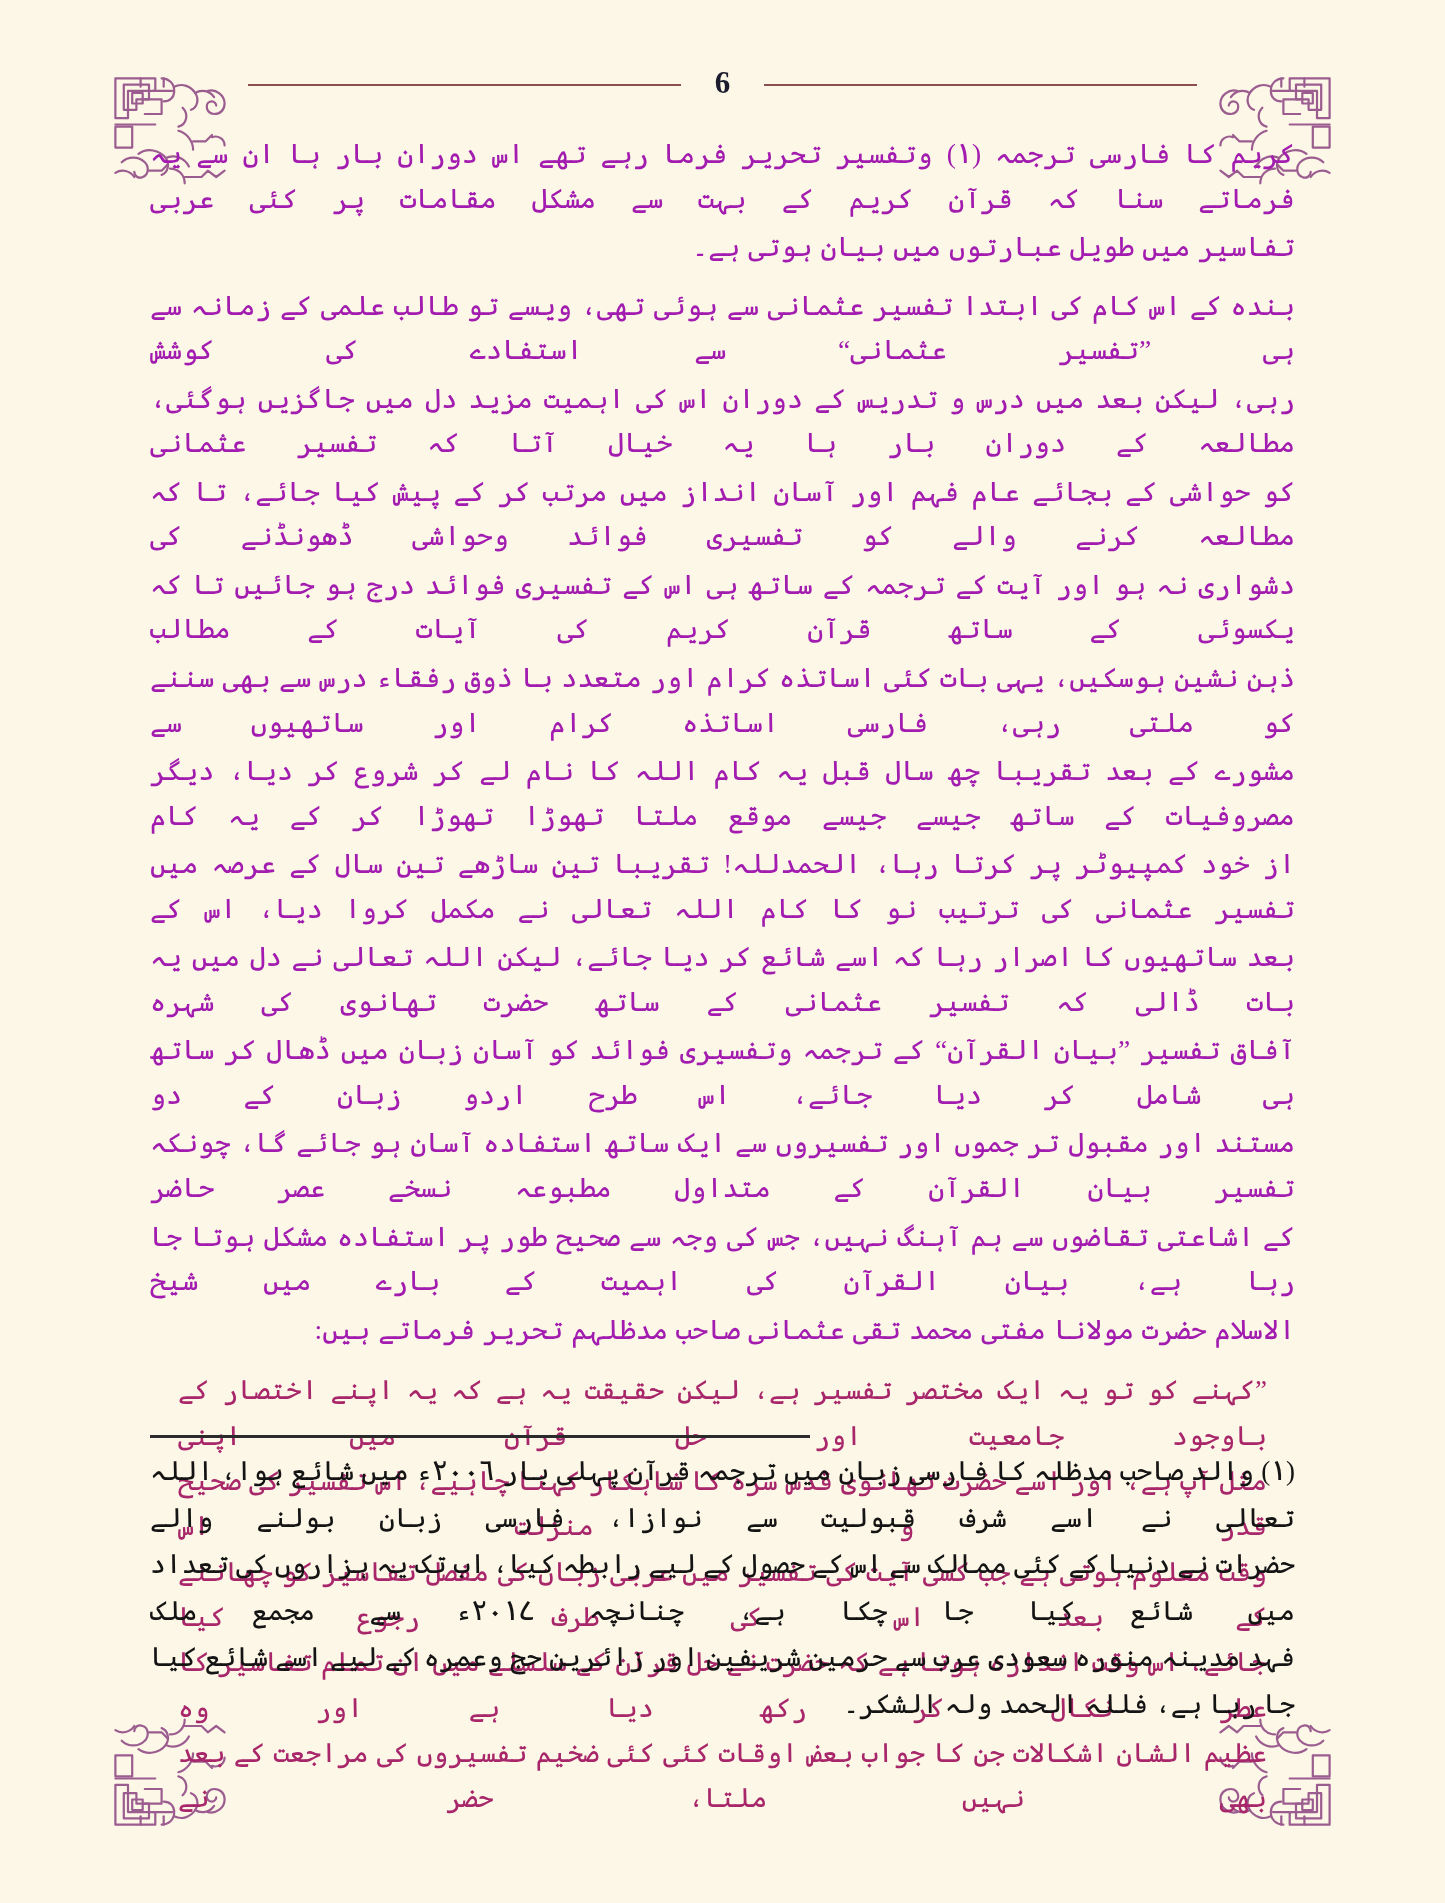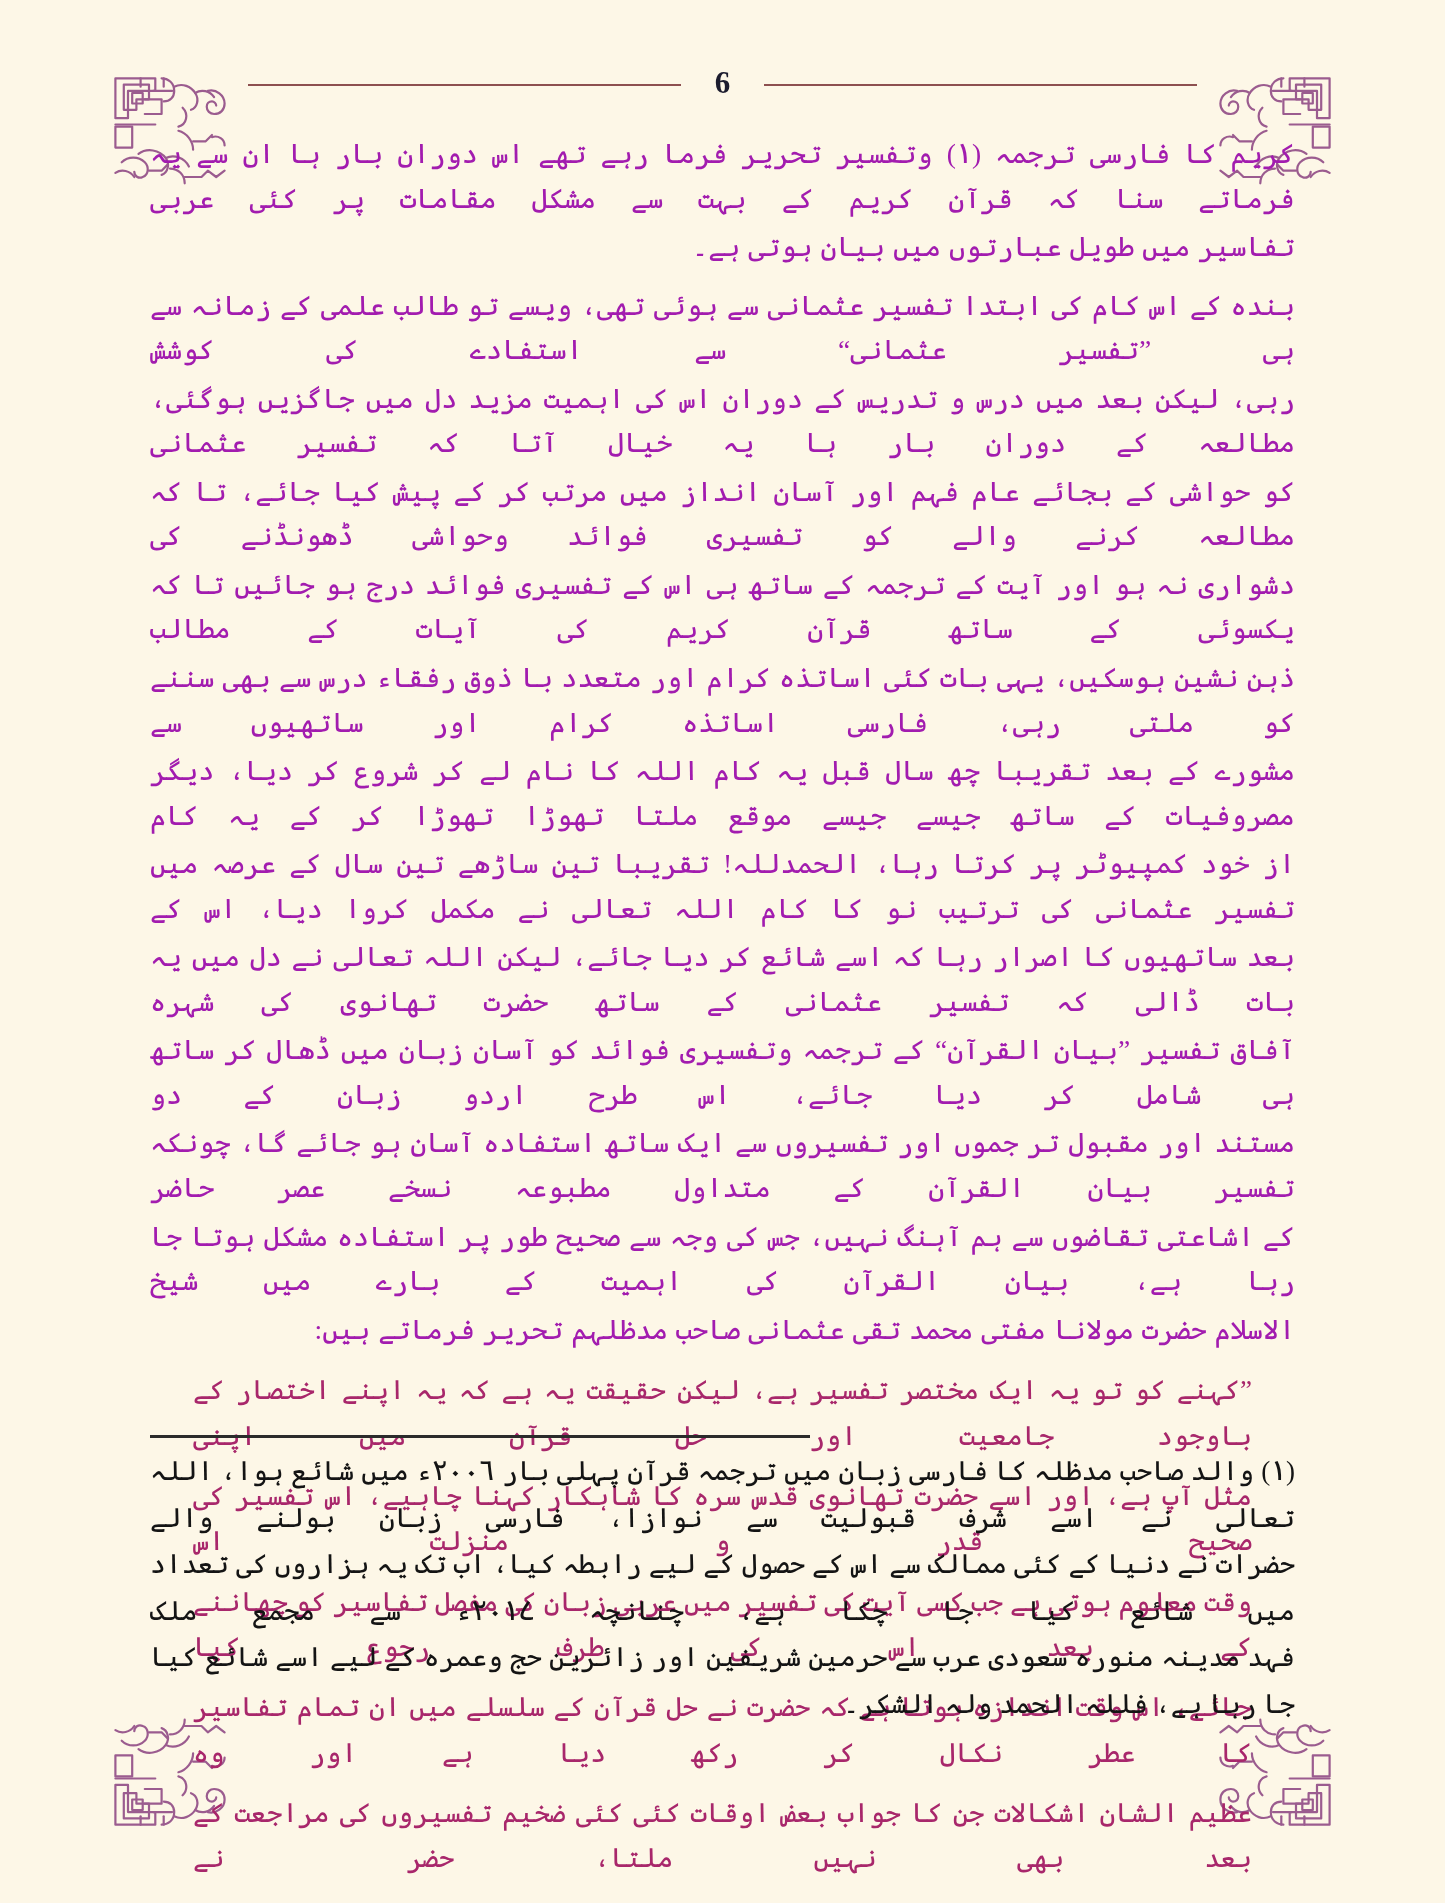--- a/index.html
+++ b/index.html
@@ -88,21 +88,21 @@
   
   .quote-block {
     margin: 16px 0 8px 0;
     padding: 0 28px 0 28px;
   }
   .quote-line {
     font-family: "Liberation Serif", serif;
     font-size: 27px;
     line-height: 1.68;
     color: #a8276b;
-    margin: 15px;
+    margin: 0;
     text-align: justify;
     text-align-last: justify;
   }
 
   
   .footnote-zone {
     position: absolute;
     bottom: 176px;
     right: 150px;
     left: 150px;

